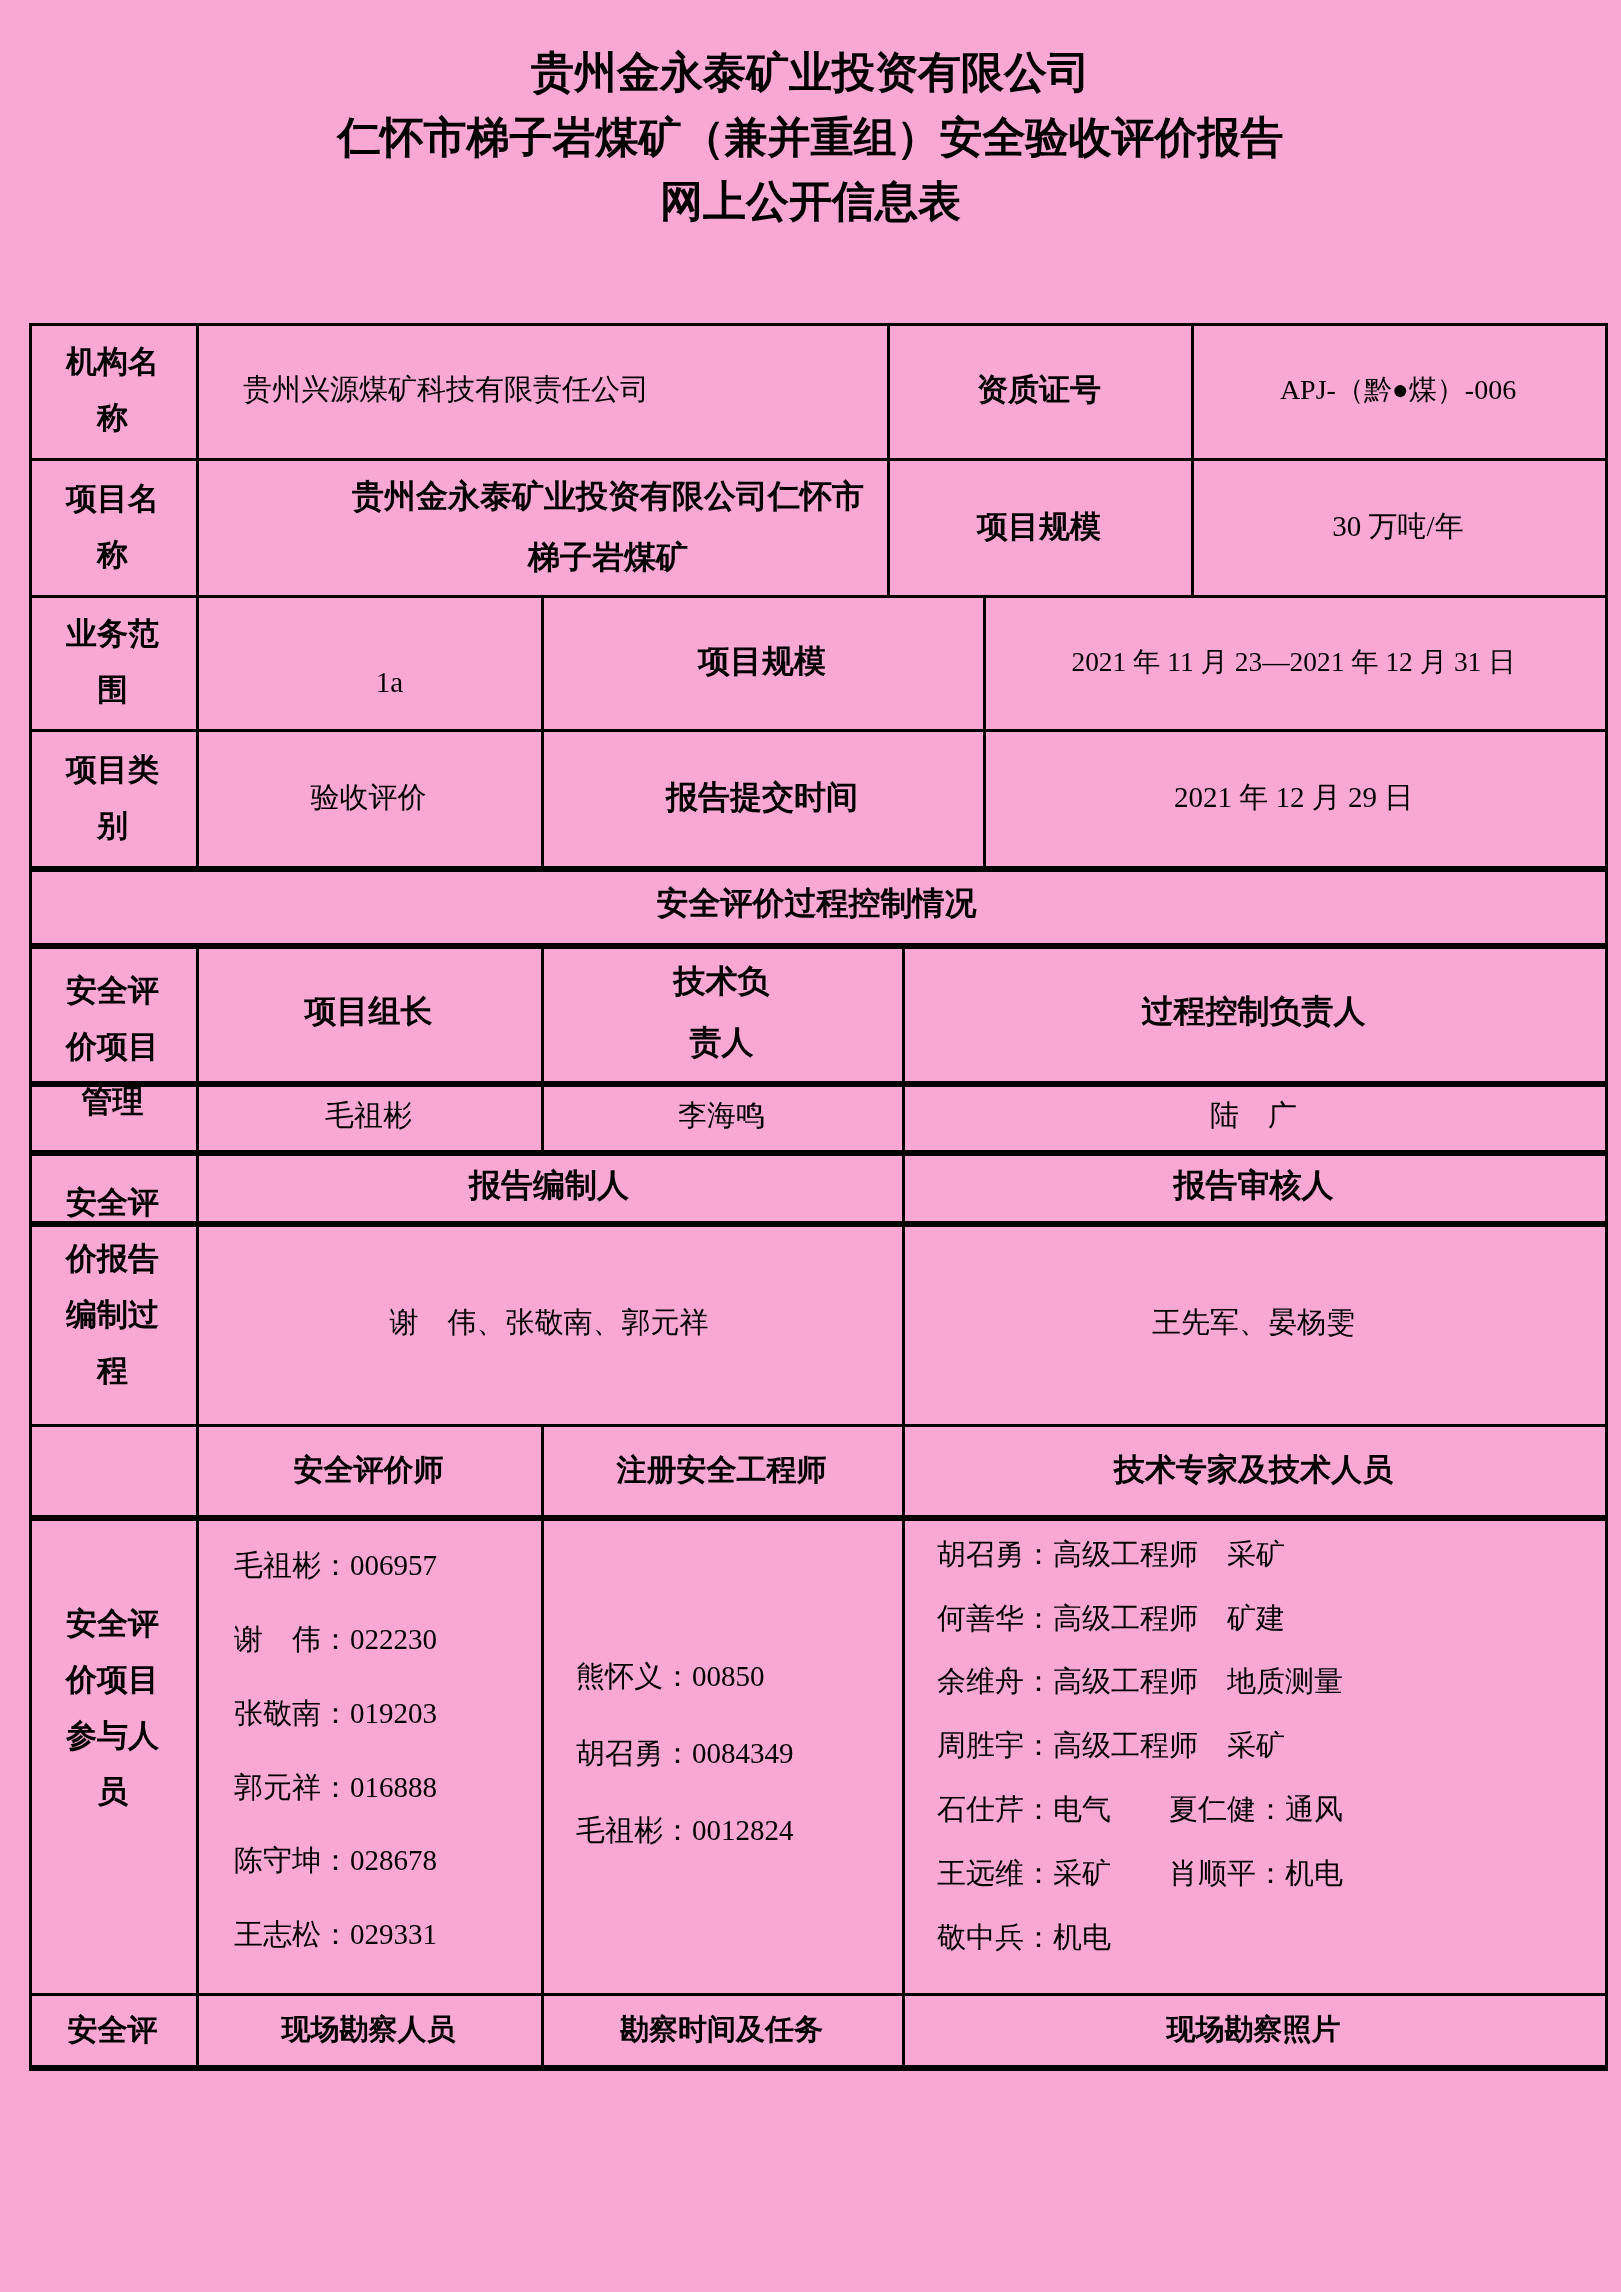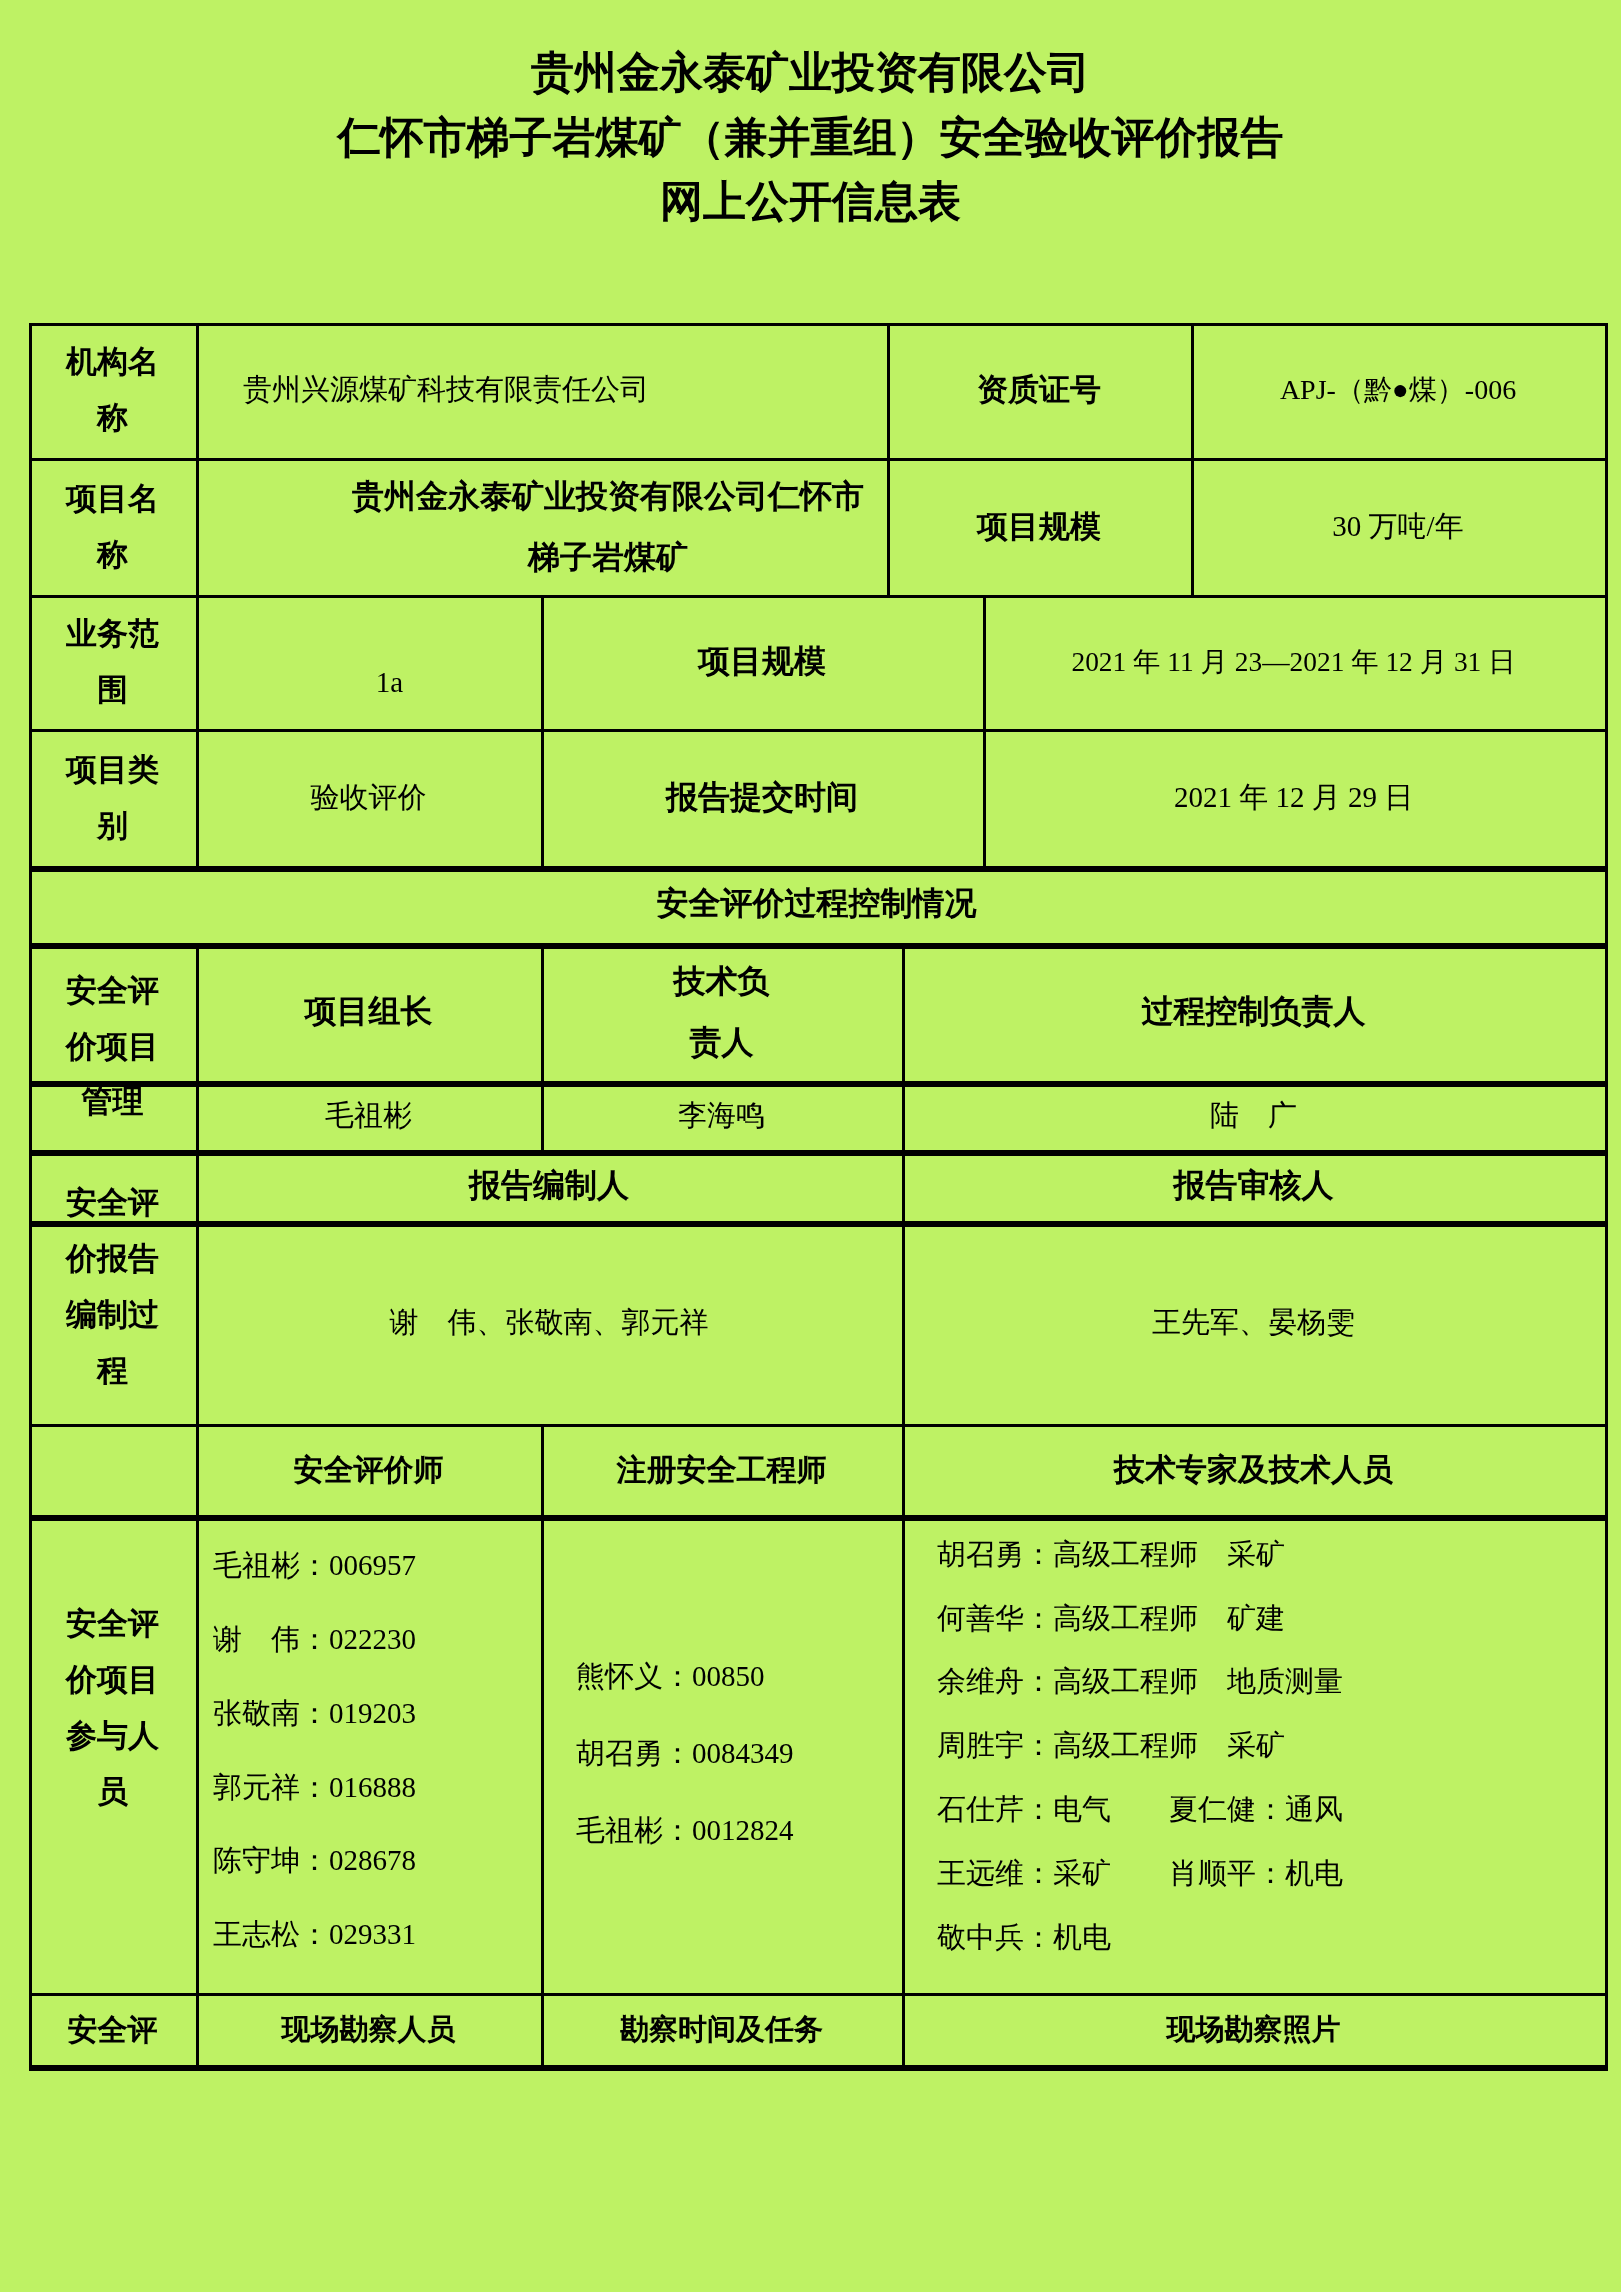--- a/index.html
+++ b/index.html
@@ -1,19 +1,19 @@
 <!DOCTYPE html>
 <html><head>
 <meta charset="utf-8">
 <style>
   html,body{margin:0;padding:0;background:#ffffff;}
   .page{
     position:relative;
     width:1621px;height:2293px;
-    background:#bef264;
+    background:#f9a8d4;
     margin:0 auto;
     font-family:"Liberation Serif","DejaVu Serif",serif;
     color:#000;
     overflow:hidden;
   }
   .title{
     position:absolute;left:0;width:1621px;
     text-align:center;
     font-weight:bold;
     font-size:43px;
@@ -127,21 +127,21 @@
   <div class="cell" style="left:196px;top:1221px;width:706px;height:203px;">谢　伟、张敬南、郭元祥</div>
   <div class="cell" style="left:902px;top:1221px;width:703px;height:203px;">王先军、晏杨雯</div>
 
   <div class="cell label-col" style="left:29px;top:1424px;width:167px;height:568px;">安全评
 价项目
 参与人
 员</div>
   <div class="cell bold fs31" style="left:196px;top:1424px;width:345px;height:91px;">安全评价师</div>
   <div class="cell bold fs31" style="left:541px;top:1424px;width:361px;height:91px;">注册安全工程师</div>
   <div class="cell bold fs32" style="left:902px;top:1424px;width:703px;height:91px;">技术专家及技术人员</div>
-  <div class="cell left top list" style="left:196px;top:1515px;width:345px;height:477px;padding-left:17px;padding-top:13.7px;">毛祖彬：006957
+  <div class="cell left top list" style="left:196px;top:1515px;width:345px;height:477px;padding-left:38px;padding-top:13.7px;">毛祖彬：006957
 谢　伟：022230
 张敬南：019203
 郭元祥：016888
 陈守坤：028678
 王志松：029331</div>
   <div class="cell left list-mid" style="left:541px;top:1515px;width:361px;height:477px;padding-left:35px;">熊怀义：00850
 胡召勇：0084349
 毛祖彬：0012824</div>
   <div class="cell left top list-right" style="left:902px;top:1515px;width:703px;height:477px;padding-left:35px;padding-top:7.8px;">胡召勇：高级工程师　采矿
 何善华：高级工程师　矿建

